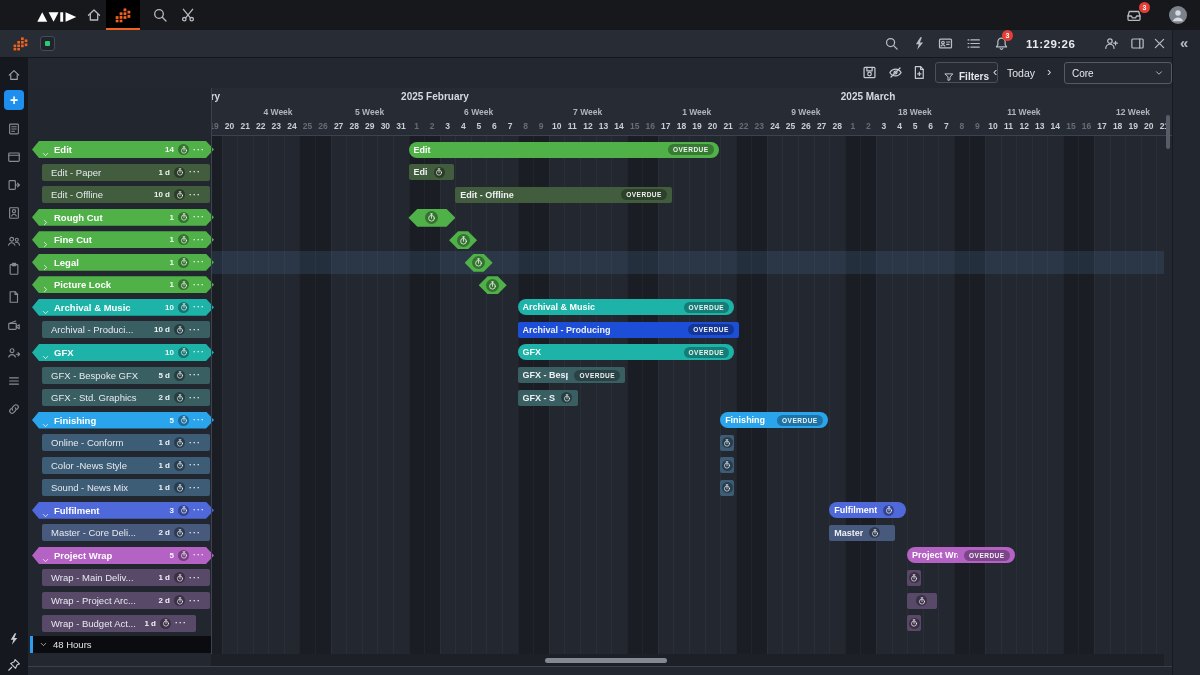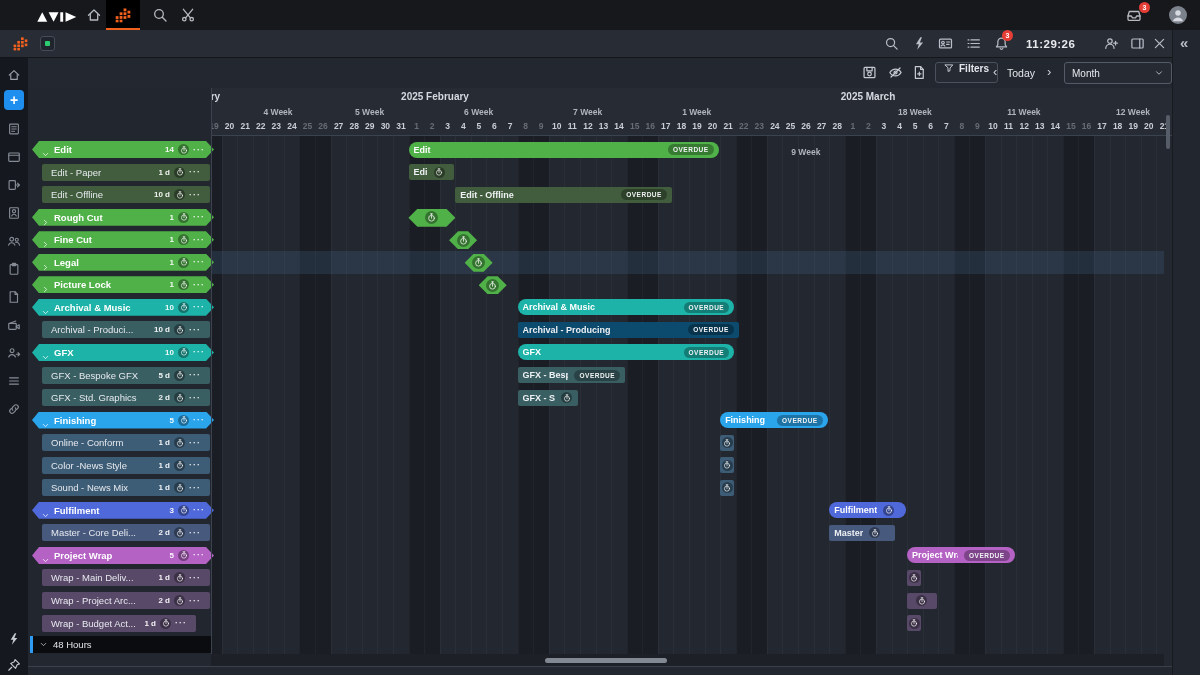--- a/index.html
+++ b/index.html
@@ -22,21 +22,21 @@
   #clock{position:absolute;left:1026px;top:8px;width:64px;font-size:11.5px;font-weight:bold;color:#e8eaee;letter-spacing:.5px;}
   .greenbtn{position:absolute;width:15px;height:15px;border:1px solid #454c58;border-radius:3px;background:#20242c;display:flex;align-items:center;justify-content:center;box-sizing:border-box;}
   .greenbtn i{width:5px;height:5px;border-radius:1px;background:#2ecc71;}
 
   
   #rightstrip{position:absolute;left:1172px;top:30px;width:28px;height:645px;background:#22262e;border-left:1px solid #171a1f;box-sizing:border-box;}
   #collapse{position:absolute;left:7px;top:4px;font-size:15px;color:#b6bcc6;font-weight:bold;cursor:pointer;}
 
   
   #toolbar{position:absolute;left:28px;top:58px;width:1144px;height:30px;background:#23272f;}
-  .btn{position:absolute;height:21px;border:1px solid #4a505c;border-radius:3px;display:flex;align-items:flex-start;gap:5px;
+  .btn{position:absolute;height:21px;border:1px solid #4a505c;border-radius:3px;display:flex;align-items:flex-end;gap:5px;
        padding:0 8px;color:#e4e7ec;font-size:10px;font-weight:bold;box-sizing:border-box;cursor:pointer;background:#262a33;}
   .navglyph{position:absolute;font-size:13px;color:#cfd3da;cursor:pointer;top:6px;}
   #todaylbl{position:absolute;top:9px;font-size:10.5px;color:#e2e5ea;cursor:pointer;}
   #zoomsel{position:absolute;height:22px;border:1px solid #555b66;border-radius:3px;background:#262a33;display:flex;align-items:center;
            justify-content:space-between;padding:0 7px;font-size:10px;color:#e6e9ee;box-sizing:border-box;cursor:pointer;}
 
   
   #headerband{position:absolute;left:28px;top:88px;width:1144px;height:48px;background:#272b34;border-bottom:1px solid #3b4250;box-sizing:border-box;}
   .hmeta{position:absolute;font-size:10px;color:#ced2d9;}
   .month{position:absolute;top:3px;font-size:10px;font-weight:bold;color:#d6d9df;white-space:nowrap;}
@@ -225,21 +225,21 @@
               <circle cx="8" cy="9.3" r="5.1"></circle>
               <path d="M8 9.3V6.1M6.2 1.6h3.6M8 1.6v2.2"></path>
             </svg>
           </span>
         </div>
       </div>
       <div class="gbar" style="left: 517.6px; top: 299.35px; width: 216.62px; background: rgb(29, 179, 168); border-radius: 8px;">
         <div class="glabel">Archival &amp; Music</div>
         <div class="ovd">OVERDUE</div>
       </div>
-      <div class="gbar muted" style="left: 517.6px; top: 321.9px; width: 221.294px; background: #0c4a6e; border-radius: 2px;">
+      <div class="gbar muted" style="left: 517.6px; top: 321.9px; width: 221.294px; background: #1d4ed8; border-radius: 2px;">
         <div class="glabel">Archival - Producing</div>
         <div class="ovd">OVERDUE</div>
       </div>
       <div class="gbar" style="left: 517.6px; top: 344.45px; width: 216.62px; background: rgb(29, 179, 168); border-radius: 8px;">
         <div class="glabel">GFX</div>
         <div class="ovd">OVERDUE</div>
       </div>
       <div class="gbar muted" style="left: 517.6px; top: 367px; width: 107.56px; background: rgb(58, 95, 99); border-radius: 2px;">
         <div class="glabel">GFX - Bespoke</div>
         <div class="ovd">OVERDUE</div>
@@ -488,21 +488,21 @@
     <div class="btn" id="filtersbtn" style="left:907px;top:4px;">
       <span class="icon" id="funnel-slot" style="width:10px;height:10px;"><span class="icon" style="width: 10px; height: 10px; color: rgb(228, 231, 236);"><svg viewBox="0 0 16 16" xmlns="http://www.w3.org/2000/svg">
               <path d="M2 3h12L9.6 8.2v4.2l-3.2 1V8.2z"></path>
             </svg></span></span>
       <span>Filters</span>
     </div>
     <div class="navglyph" style="left:965px;">‹</div>
     <div id="todaylbl" style="left:979px;">Today</div>
     <div class="navglyph" style="left:1019px;">›</div>
     <div id="zoomsel" style="left:1036px;width:108px;top:4px;">
-      <span>Month</span>
+      <span>Core</span>
       <span class="icon" id="selchev-slot" style="width:10px;height:10px;color:#cfd3da;"><span class="icon" style="width: 10px; height: 10px;"><svg viewBox="0 0 16 16" xmlns="http://www.w3.org/2000/svg">
               <path d="M4 6 8 10l4-4"></path>
             </svg></span></span>
     </div>
   <span class="icon" style="width: 15px; height: 15px; color: rgb(198, 202, 210); position: absolute; left: 834px; top: 7px;">
         <svg viewBox="0 0 16 16" xmlns="http://www.w3.org/2000/svg">
           <rect x="2.2" y="2.6" width="11.6" height="10.8" rx="1"></rect>
           <path d="M5.2 2.6v3.6h5.6V2.6"></path>
           <circle cx="8" cy="9.6" r="1.9"></circle>
         </svg>
@@ -534,21 +534,21 @@
           </svg></span></span>
     <div class="hmeta" style="left:25px;top:23px;font-size:9.5px;">Showing 20 of 255</div>
   <div class="month" style="left: 171px;">uary</div>
       <div class="month" style="left: 407px; transform: translateX(-50%);">2025 February</div>
       <div class="month" style="left: 840px; transform: translateX(-50%);">2025 March</div>
       <div class="week" style="left: 250px;">4 Week</div>
       <div class="week" style="left: 341.56px;">5 Week</div>
       <div class="week" style="left: 450.62px;">6 Week</div>
       <div class="week" style="left: 559.68px;">7 Week</div>
       <div class="week" style="left: 668.74px;">1 Week</div>
-      <div class="week" style="left: 777.8px; margin-top: 40px;">9 Week</div>
+      <div class="week" style="left: 777.8px;">9 Week</div>
       <div class="week" style="left: 886.86px;">18 Week</div>
       <div class="week" style="left: 995.92px;">11 Week</div>
       <div class="week" style="left: 1104.98px;">12 Week</div>
       <div class="day dim" style="left: 178px;">19</div>
       <div class="day" style="left: 193.58px;">20</div>
       <div class="day" style="left: 209.16px;">21</div>
       <div class="day" style="left: 224.74px;">22</div>
       <div class="day" style="left: 240.32px;">23</div>
       <div class="day" style="left: 255.9px;">24</div>
       <div class="day dim" style="left: 271.48px;">25</div>

